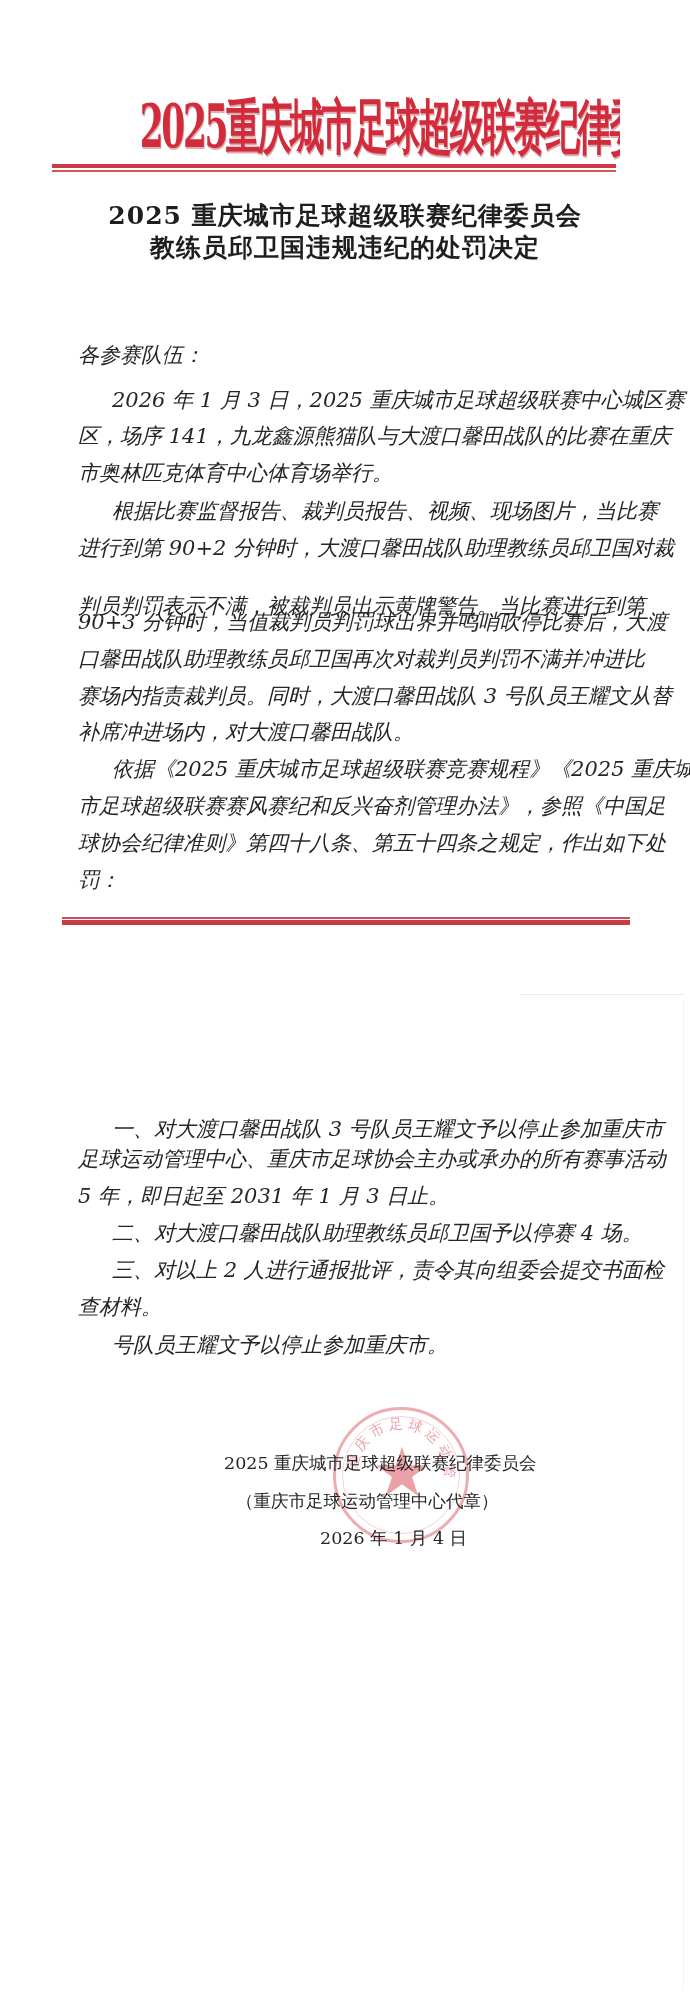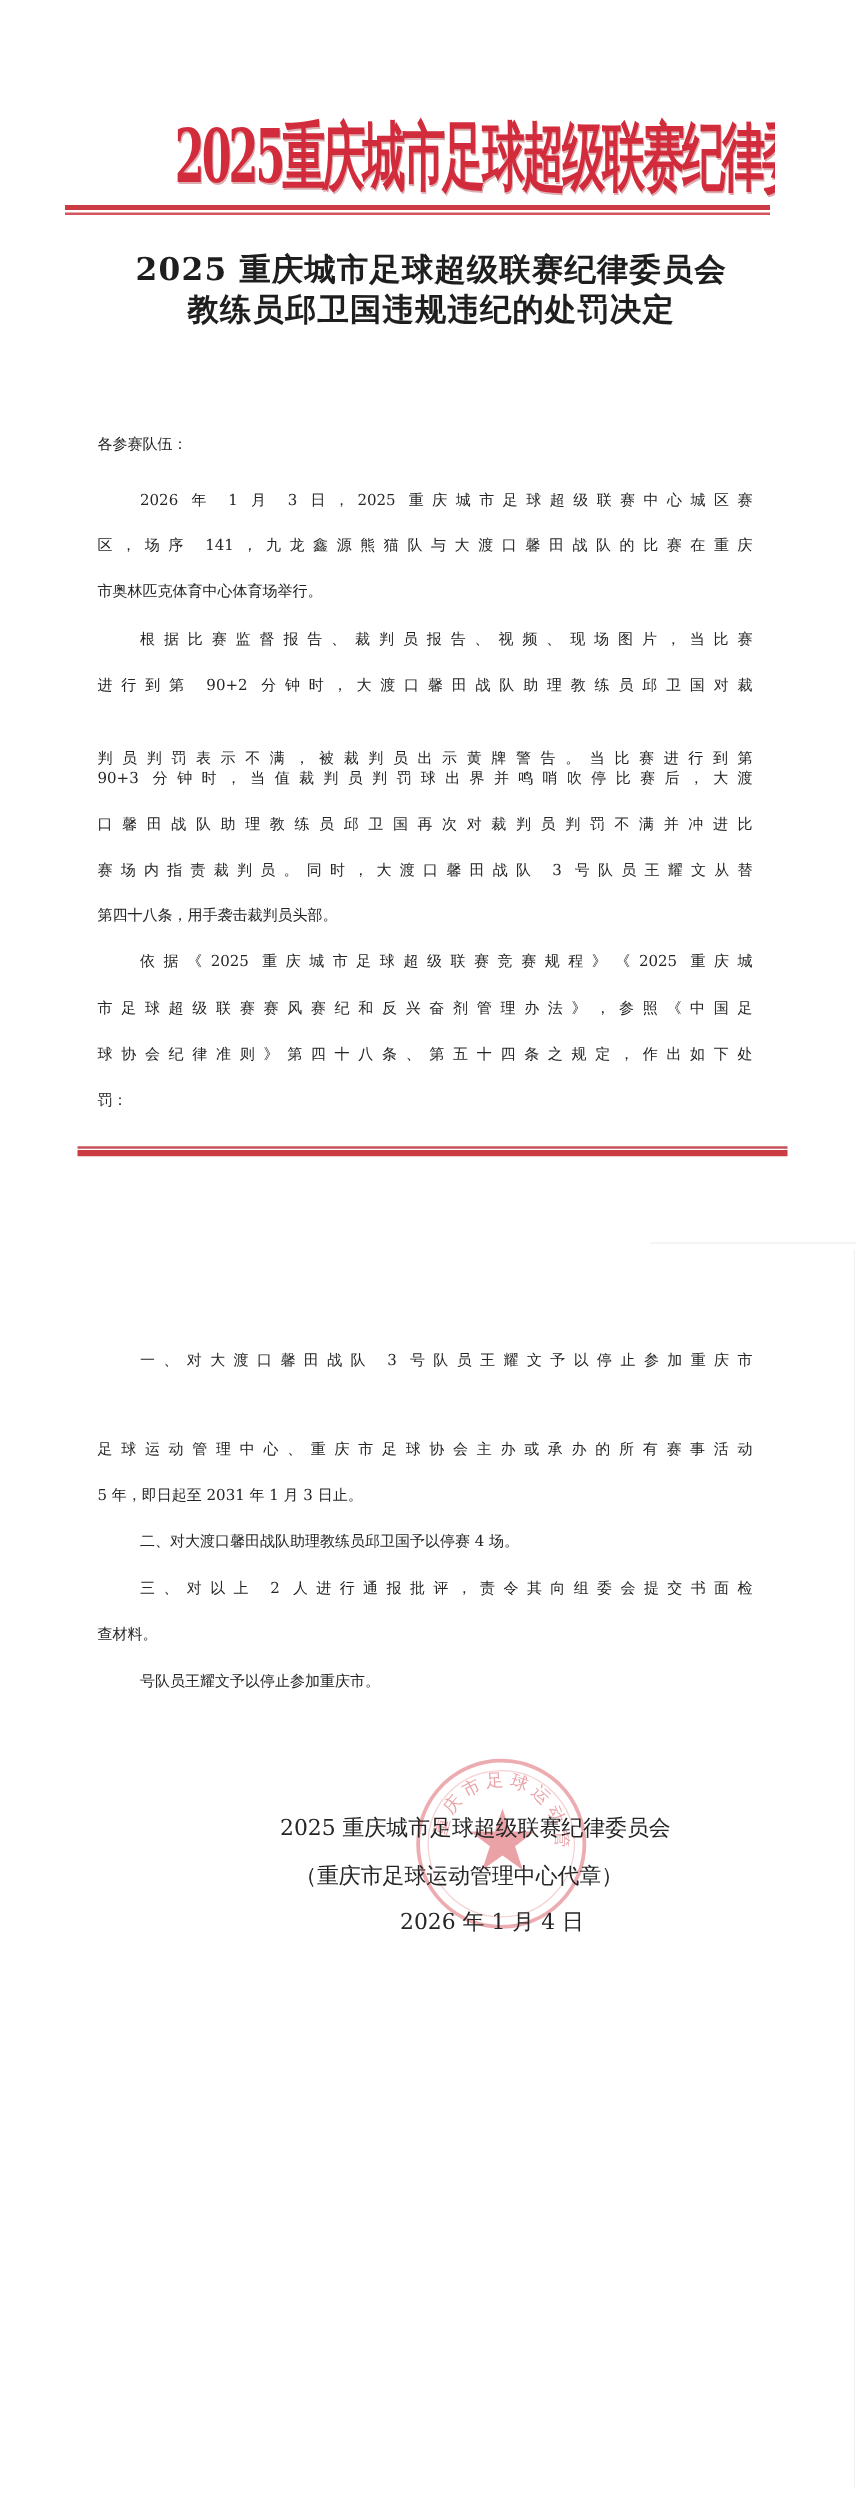--- a/index.html
+++ b/index.html
@@ -75,27 +75,28 @@
       line-height: 32px;
       color: #1e1e1e;
       white-space: nowrap;
       letter-spacing: 1px;
     }
     
     .line {
       position: absolute;
       left: 78px;
       width: 524px;
-      font-size: 12px;
+      font-size: 21px;
       line-height: 24px;
       height: 24px;
       white-space: nowrap;
       text-align: justify;
       text-align-last: justify;
       color: #252525;
+      font-style: italic;
     }
     .line.indent { left: 112px; width: 490px; }
     .line.last { text-align-last: left; }
     .page-seam {
       position: absolute;
       left: 520px;
       top: 994px;
       width: 165px;
       height: 1px;
       background: #eeeeee;
@@ -169,36 +170,36 @@
   <div class="line indent" style="top:388px;">2026 年 1 月 3 日，2025 重庆城市足球超级联赛中心城区赛</div>
   <div class="line" style="top:424px;">区，场序 141，九龙鑫源熊猫队与大渡口馨田战队的比赛在重庆</div>
   <div class="line last" style="top:461px;">市奥林匹克体育中心体育场举行。</div>
 
   <div class="line indent" style="top:499px;">根据比赛监督报告、裁判员报告、视频、现场图片，当比赛</div>
   <div class="line" style="top:536px;">进行到第 90+2 分钟时，大渡口馨田战队助理教练员邱卫国对裁</div>
   <div class="line" style="top:594px;">判员判罚表示不满，被裁判员出示黄牌警告。当比赛进行到第</div>
   <div class="line" style="top:610px;">90+3 分钟时，当值裁判员判罚球出界并鸣哨吹停比赛后，大渡</div>
   <div class="line" style="top:647px;">口馨田战队助理教练员邱卫国再次对裁判员判罚不满并冲进比</div>
   <div class="line" style="top:684px;">赛场内指责裁判员。同时，大渡口馨田战队 3 号队员王耀文从替</div>
-  <div class="line last" style="top:720px;">第四十八条，用手袭击裁判员头部。</div>
+  <div class="line last" style="top:720px;">补席冲进场内，对大渡口馨田战队。</div>
 
   <div class="line indent" style="top:757px;">依据《2025 重庆城市足球超级联赛竞赛规程》《2025 重庆城</div>
   <div class="line" style="top:794px;">市足球超级联赛赛风赛纪和反兴奋剂管理办法》，参照《中国足</div>
   <div class="line" style="top:831px;">球协会纪律准则》第四十八条、第五十四条之规定，作出如下处</div>
   <div class="line last" style="top:868px;">罚：</div>
 
   <div class="red-rule" style="left:62px; top:917px; width:568px;">
     <div class="thin" style="top:0; height:2px; background:#c8505a;"></div>
     <div class="thick" style="top:3px; height:5px; background:#cc3a44;"></div>
   </div>
 
   <div class="page-seam"></div>
   <div class="page-seam-v"></div>
 
-  <div class="line indent" style="top:1076px;">一、对大渡口馨田战队 3 号队员王耀文予以停止参加重庆市</div>
+  <div class="line indent" style="top:1117px;">一、对大渡口馨田战队 3 号队员王耀文予以停止参加重庆市</div>
   <div class="line" style="top:1147px;">足球运动管理中心、重庆市足球协会主办或承办的所有赛事活动</div>
   <div class="line last" style="top:1184px;">5 年，即日起至 2031 年 1 月 3 日止。</div>
 
   <div class="line indent last" style="top:1221px;">二、对大渡口馨田战队助理教练员邱卫国予以停赛 4 场。</div>
 
   <div class="line indent" style="top:1258px;">三、对以上 2 人进行通报批评，责令其向组委会提交书面检</div>
   <div class="line last" style="top:1295px;">查材料。</div>
 
   <div class="line indent last" style="top:1333px;">号队员王耀文予以停止参加重庆市。</div>
 

